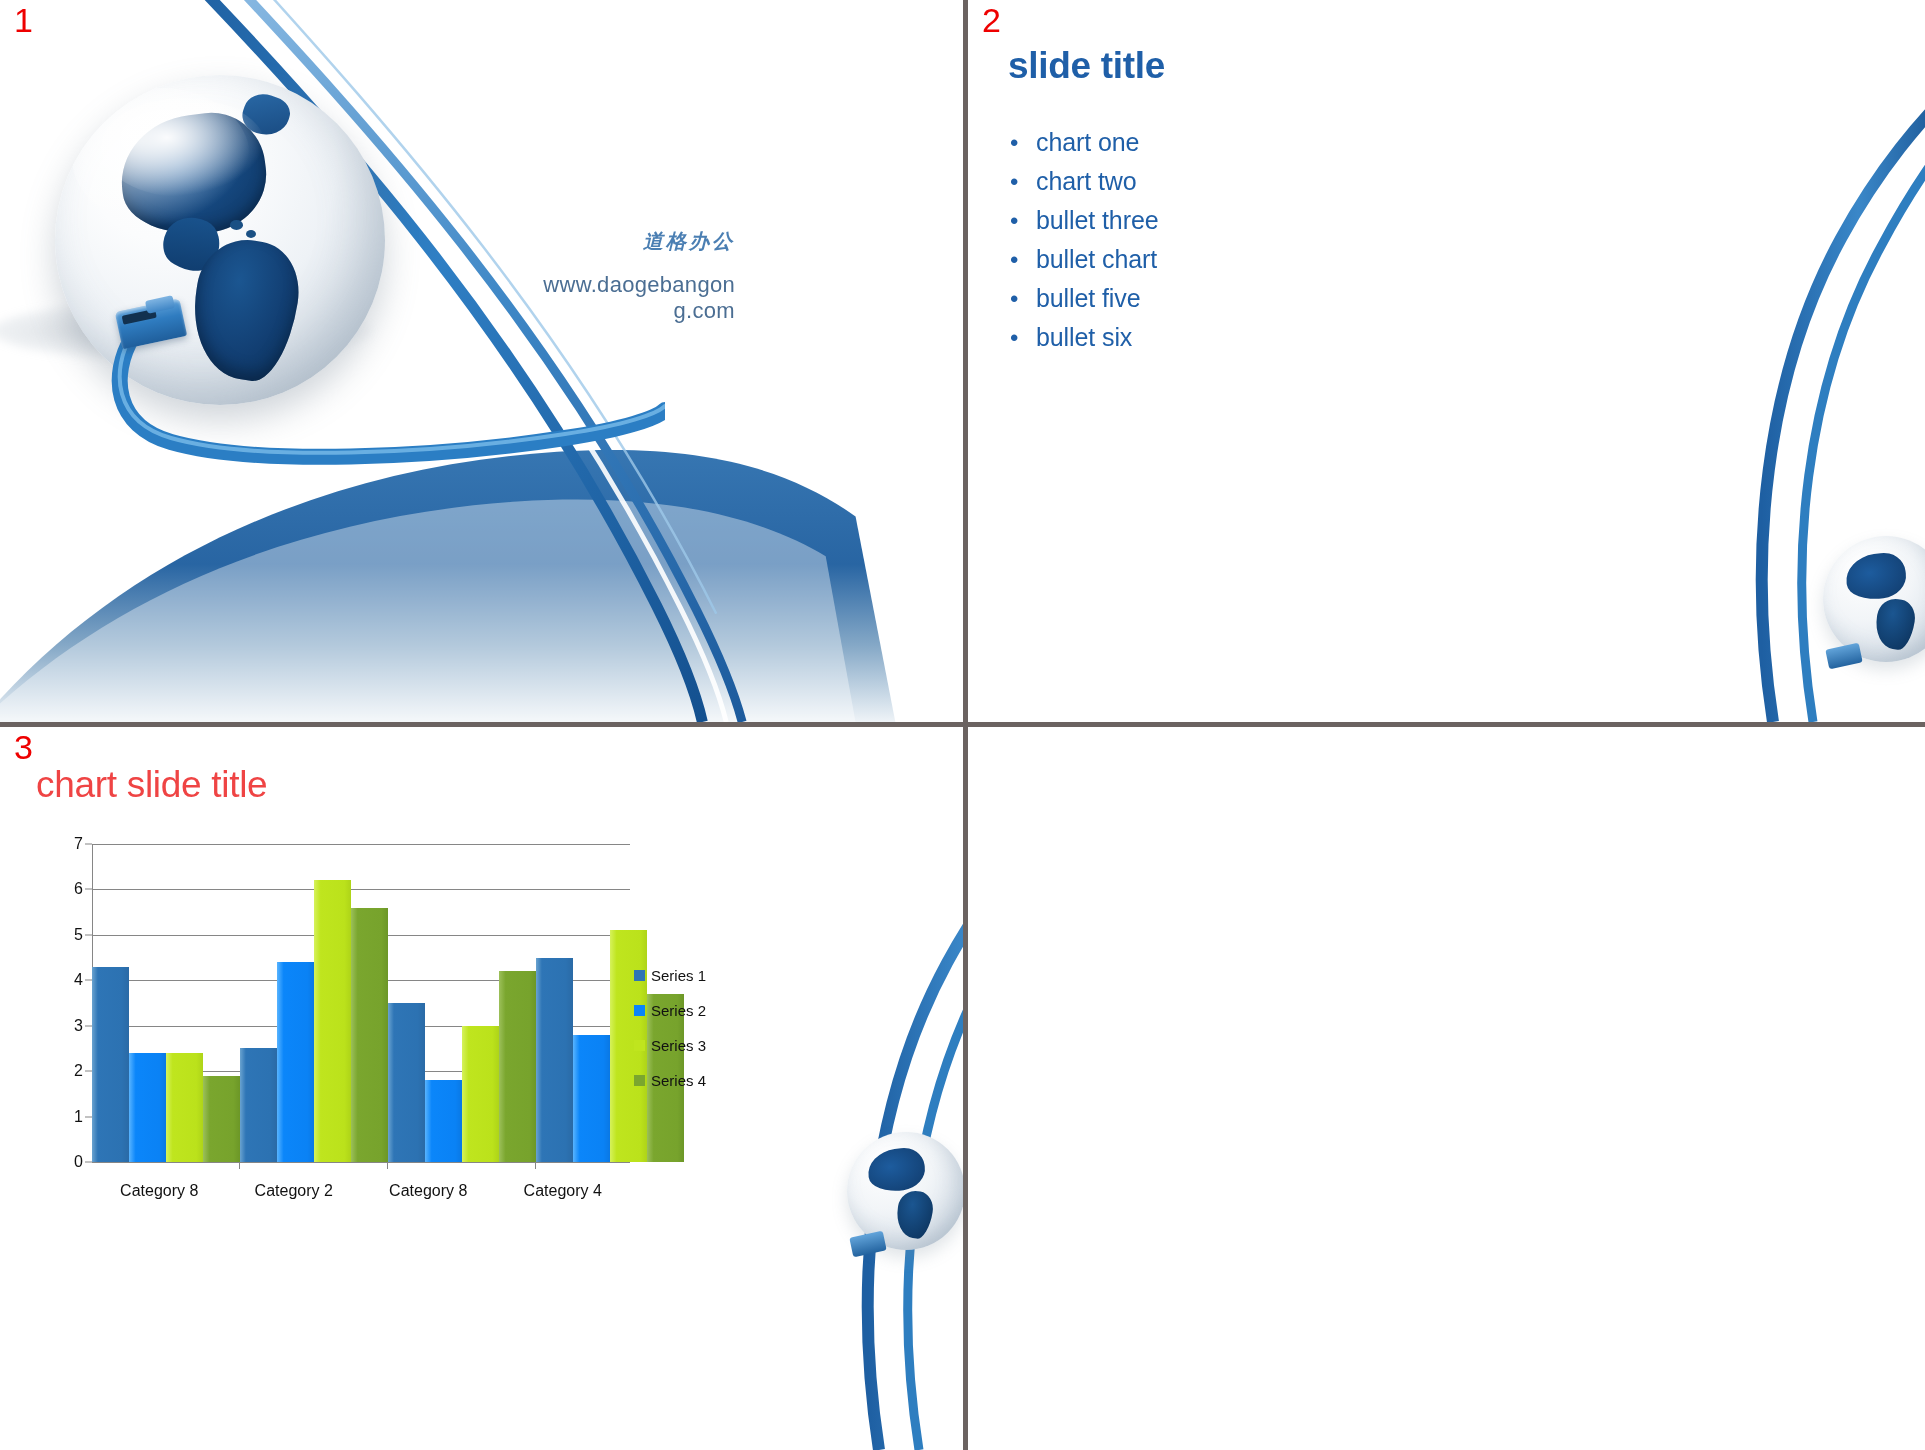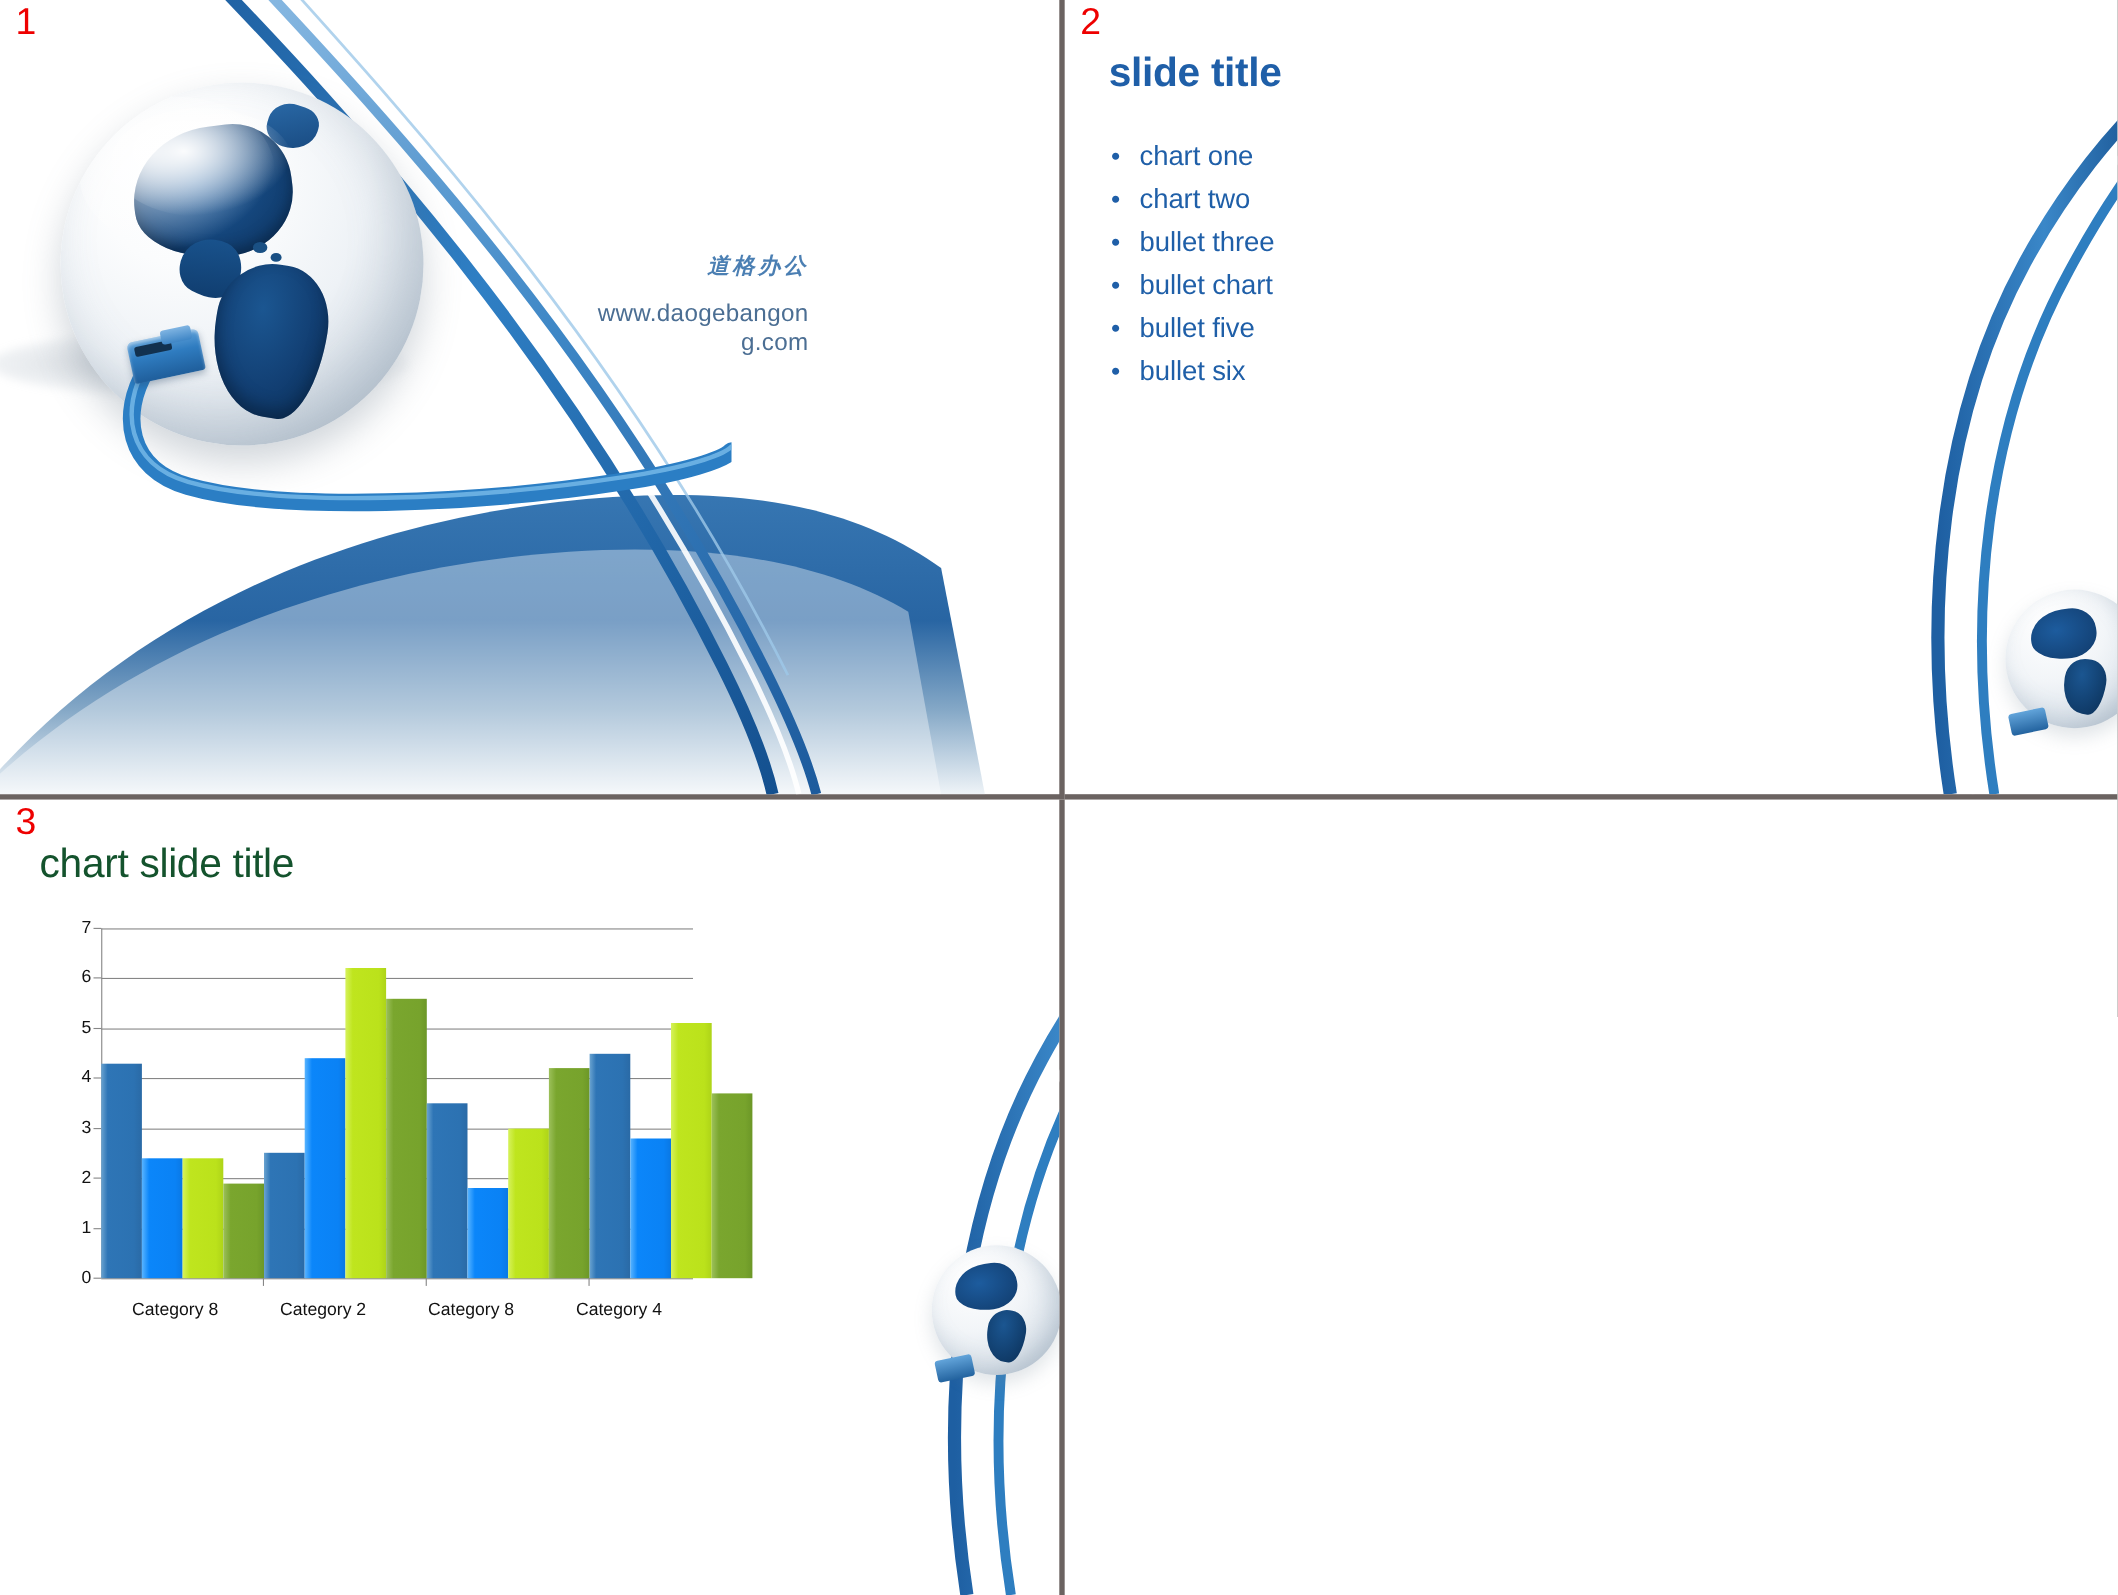--- a/index.html
+++ b/index.html
@@ -242,21 +242,21 @@
     border-radius: 3px;
     transform: rotate(-12deg);
     z-index: 3;
   }
 
   
   .s3-title {
     position: absolute;
     left: 36px; top: 37px;
     font-size: 37px;
-    color: #14532d;
+    color: #ef4444;
     letter-spacing: -0.3px;
   }
   .chart-area {
     position: absolute;
     left: 36px; top: 103px;
     width: 680px; height: 390px;
   }
   .plot {
     position: absolute;
     left: 56px; top: 14px;
@@ -537,20 +537,38 @@
               <div class="bar s4c" title="Series 4 / Category 4: 3.7" style="height: 52.8571%;"></div>
             </div>
           </div>
       </div>
       <div class="xlabels" id="xlabels">
           <div class="xlabel">Category 8</div>
           <div class="xlabel">Category 2</div>
           <div class="xlabel">Category 8</div>
           <div class="xlabel">Category 4</div>
         </div>
+      <div class="legend" id="legend">
+          <div class="legend-row">
+            <span class="legend-swatch" style="background: rgb(46, 117, 182);"></span>
+            <span class="legend-label">Series 1</span>
+          </div>
+          <div class="legend-row">
+            <span class="legend-swatch" style="background: rgb(10, 132, 250);"></span>
+            <span class="legend-label">Series 2</span>
+          </div>
+          <div class="legend-row">
+            <span class="legend-swatch" style="background: rgb(191, 229, 30);"></span>
+            <span class="legend-label">Series 3</span>
+          </div>
+          <div class="legend-row">
+            <span class="legend-swatch" style="background: rgb(122, 166, 46);"></span>
+            <span class="legend-label">Series 4</span>
+          </div>
+        </div>
     </div>
 
     <div class="edge-art" style="right:-120px;">
       <svg class="ribbon-svg" viewBox="0 0 300 723" preserveAspectRatio="none">
         <defs>
           <linearGradient id="arc3a" x1="0" y1="0" x2="1" y2="0">
             <stop offset="0" stop-color="#1e5fa2"></stop>
             <stop offset="0.5" stop-color="#3a87c8"></stop>
             <stop offset="1" stop-color="#17508e"></stop>
           </linearGradient>

